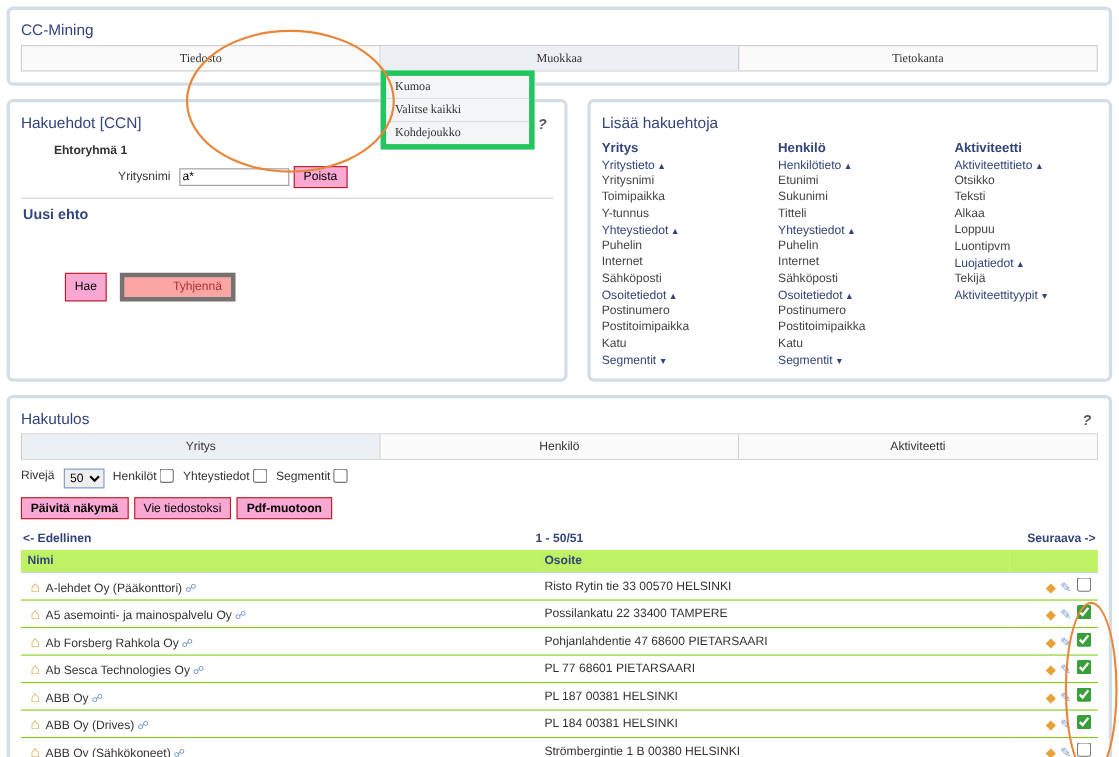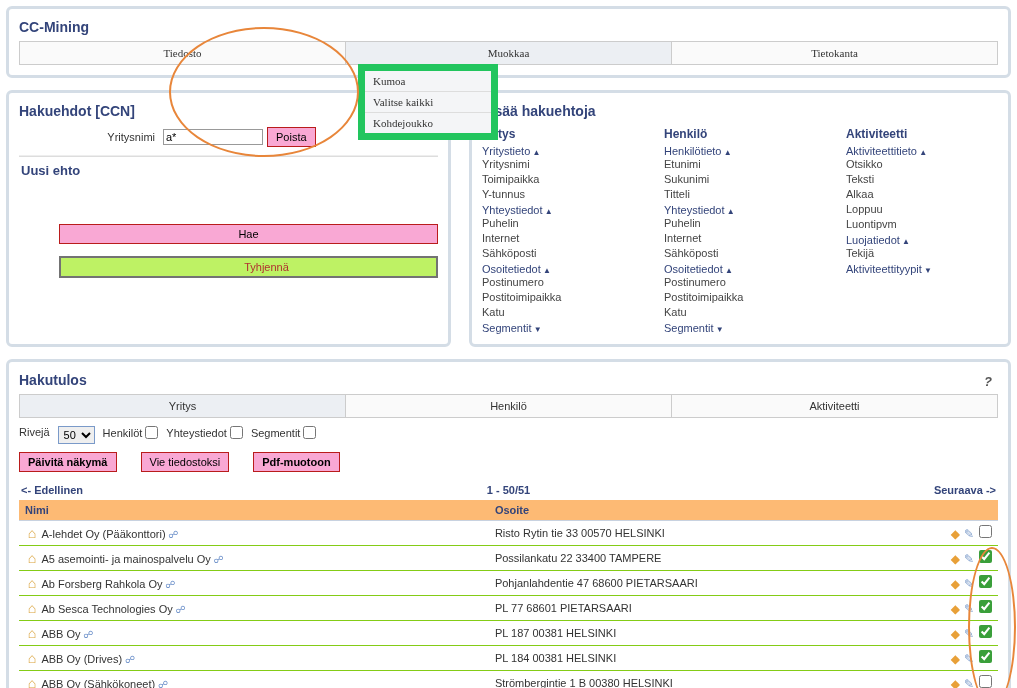--- a/index.html
+++ b/index.html
@@ -1,58 +1,58 @@
 <!DOCTYPE html>
 <html><head>
 <meta charset="utf-8">
 <style>
 * { box-sizing: border-box; margin: 0; padding: 0; }
 body { font-family: Verdana, Arial, sans-serif; font-size: 11px; color: #333; background: #fff; }
 .panel { border: 3px solid #d4dde6; border-radius: 6px; margin: 6px; padding: 6px 10px 10px 10px; background: #fff; }
-.panel-title { color: #33447a; font-weight: bold; font-size: 14px; padding: 4px 0 6px 0; }
+.panel-title { color: #33447a; font-weight: normal; font-size: 14px; padding: 4px 0 6px 0; }
 .menu-bar { display: flex; border: 1px solid #ccc; background: #fafafa; font-family: Liberation Serif, serif; }
 .menu-item { flex: 1; text-align: center; padding: 5px 0; border-right: 1px solid #ccc; cursor: pointer; position: relative; }
 .menu-item:last-child { border-right: none; }
-.dropdown { position: absolute; top: 100%; left: 12px; width: 140px; background: #f4f5f7; border: 7px solid #22c55e; z-index: 20; text-align: left; }
+.dropdown { position: absolute; top: 100%; left: 0; width: 140px; background: #f4f5f7; border: 5px solid #22c55e; z-index: 20; text-align: left; }
 .dropdown div { padding: 4px 8px; border-bottom: 1px solid #ddd; cursor: pointer; }
 .dropdown div:last-child { border-bottom: none; }
 .ellipse { position: absolute; border: 2px solid #e8863a; border-radius: 50%; pointer-events: none; z-index: 30; }
 .row2 { display: flex; gap: 6px; }
-.left-col { width: 445px; }
+.left-col { width: 510px; }
 .right-col { flex: 1; }
 .hakuehdot-header { display: flex; justify-content: space-between; align-items: center; }
 .help-icon { font-weight: bold; font-style: italic; color: #555; cursor: pointer; font-size: 13px; padding-right: 6px; }
 .ehto-group { font-weight: bold; padding: 6px 0 6px 30px; }
 .ehto-row { display: flex; align-items: center; gap: 4px; padding: 2px 0 8px 50px; border-bottom: 1px solid #eee; }
 .ehto-row label { width: 90px; text-align: right; padding-right: 4px; }
 .ehto-row input[type=text] { width: 100px; border: 1px solid #999; padding: 1px 2px; font-size: 11px; }
 .btn { border: 1px solid #b91c1c; background: #f9a8d4; padding: 3px 8px; font-size: 11px; cursor: pointer; }
-.btn-red { color: #b03030; border: 2px solid #737373; background: #bef264; padding-left: 44px; }
+.btn-red { color: #b03030; border: 4px solid #737373; background: #fca5a5; padding-left: 44px; }
 .uusi-ehto { color: #33447a; font-weight: bold; font-size: 13px; padding: 6px 0 40px 2px; border-top: 1px solid #ddd;}
-.action-row { padding: 6px 0 6px 40px; display: flex; gap: 12px; flex-direction: column; }
+.action-row { padding: 6px 0 6px 40px; display: flex; gap: 12px; }
 .hakuehdot-cols { display: flex; gap: 30px; padding-top: 2px; }
 .col { flex: 1; }
 .col-head { color: #33447a; font-weight: bold; font-size: 12px; padding-bottom: 2px; }
 .cat { color: #33447a; font-weight: normal; font-size: 11px; cursor: pointer; padding-top: 2px; }
 .cat::after { content: ''; }
 .arrow-up::after { content: ' ▲'; font-size: 8px; }
 .arrow-down::after { content: ' ▼'; font-size: 8px; }
 .sub { color: #444; padding-left: 0px; cursor: pointer; line-height: 15px; }
 .tabs { display: flex; border: 1px solid #ccc; }
 .tab { flex: 1; text-align: center; padding: 5px; border-right: 1px solid #ccc; cursor: pointer; background: #fafafa; }
 .tab:last-child { border-right: none; }
 .tab.active { background: #eceff3; font-weight: normal; }
 .filter-row { display: flex; align-items: flex-start; gap: 8px; padding: 8px 0; }
 .filter-row select { border: 1px solid #7a9ac9; font-size: 11px; padding: 1px; }
 .filter-row label { display: flex; align-items: center; gap: 3px; }
-.btn-row { display: flex; gap: 24px; padding-bottom: 8px; }
+.btn-row { display: flex; gap: 5px; padding-bottom: 8px; }
 .pager { display: flex; justify-content: space-between; color: #33447a; font-weight: bold; padding: 4px 2px; }
 .pager span { cursor: pointer; }
 .table { width: 100%; border-collapse: collapse; }
-.table th { text-align: left; background: #fdba74; color: #33447a; font-weight: bold; padding: 4px 6px; border-bottom: 1px solid #c8d2e0; font-size: 11px; }
+.table th { text-align: left; background: #bef264; color: #33447a; font-weight: bold; padding: 4px 6px; border-bottom: 1px solid #c8d2e0; font-size: 11px; }
 .table td { padding: 4px 6px; border-bottom: 1px solid #84cc16; vertical-align: middle; }
 .home-icon { display: inline-block; width: 14px; text-align: center; color: #d9a23a; }
 .home-icon::before { content: '⌂'; font-size: 14px; }
 .link-icon::after { content: ' ☍'; color: #6b8fc9; font-size: 10px; }
 .action-icons { text-align: right; white-space: nowrap; }
 .diamond { color: #e8a038; font-size: 12px; cursor: pointer; padding: 0 2px; }
 .eraser { color: #7a9ac9; font-size: 12px; cursor: pointer; padding: 0 2px; }
 input[type=checkbox] { cursor: pointer; }
 .checked-box { accent-color: #3a9f3a; }
 </style>
@@ -75,20 +75,21 @@
   </div>
   <div class="ellipse" style="top: 18px; left: 160px; width: 190px; height: 130px;"></div>
 </div>
 
 <div class="row2">
   <div class="panel left-col">
     <div class="hakuehdot-header">
       <div class="panel-title">Hakuehdot [CCN]</div>
       <div class="help-icon">?</div>
     </div>
+    <div class="ehto-group">Ehtoryhmä 1</div>
     <div class="ehto-row">
       <label>Yritysnimi</label>
       <input type="text" value="a*" style="">
       <button class="btn">Poista</button>
     </div>
     <div class="uusi-ehto">Uusi ehto</div>
     <div class="action-row">
       <button class="btn">Hae</button>
       <button class="btn btn-red">Tyhjennä</button>
     </div>

